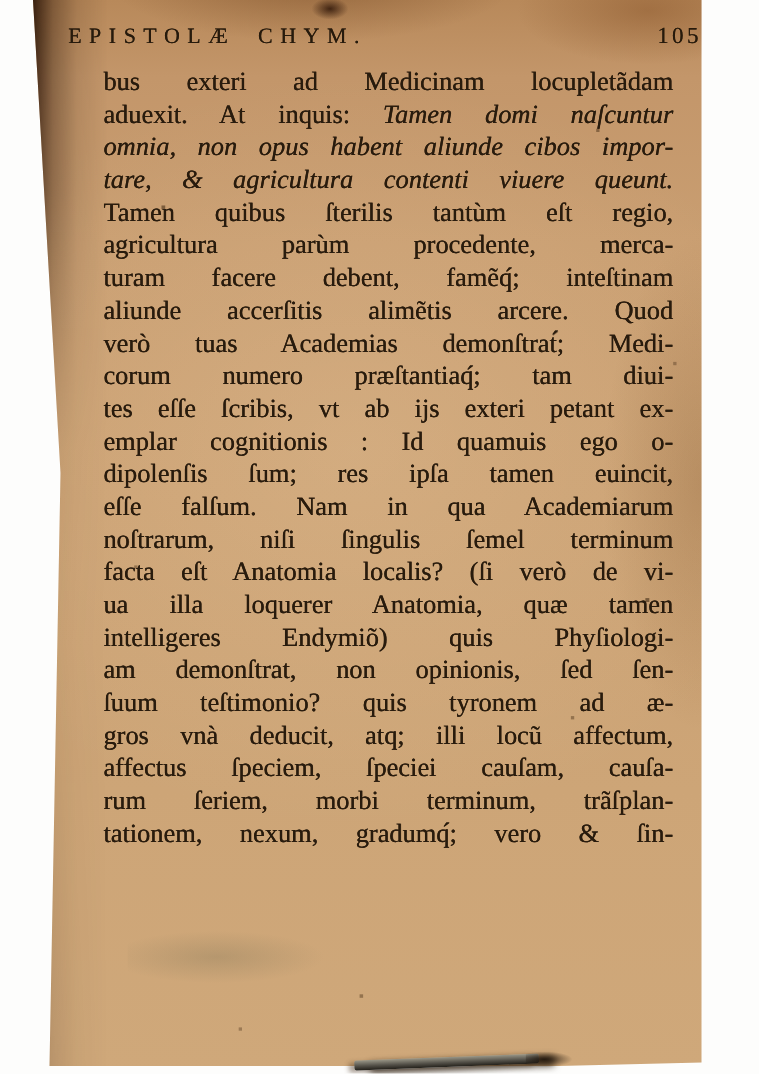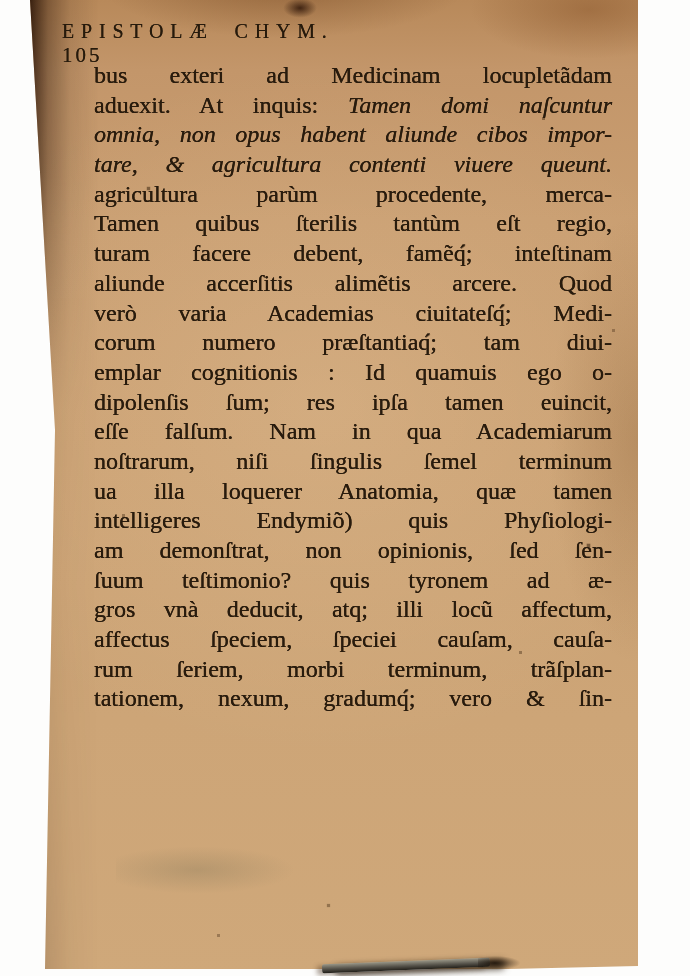--- a/index.html
+++ b/index.html
@@ -48,24 +48,23 @@
     background:linear-gradient(180deg,#9a9788 0%,#55524a 55%,#23201a 100%);
     box-shadow:14px 3px 7px rgba(45,32,18,0.75), -5px 2px 5px rgba(70,46,24,0.45);
   }
   .artifact-shadow{
     position:absolute;left:478px;top:956px;width:42px;height:14px;
     background:radial-gradient(ellipse at 40% 50%, rgba(25,16,8,0.85), transparent 72%);
   }
   
   .header{
     position:absolute;left:0;top:20px;width:100%;
-    display:flex;justify-content:space-between;align-items:baseline;
+    display:flex;justify-content:space-between;align-items:baseline;gap:52px;
     padding-left:34px;box-sizing:border-box;
     color:#261a0c;
-    flex-direction:column;
   }
   .title{
     font-size:20px;letter-spacing:0.34em;word-spacing:0.45em;
     text-transform:uppercase;
     text-shadow:0 0 0.6px rgba(38,26,12,0.9);
     white-space:nowrap;
   }
   .pagenum{
     font-size:21px;letter-spacing:3px;
     text-shadow:0 0 0.6px rgba(38,26,12,0.9);
@@ -94,30 +93,32 @@
   <div class="header">
     <div class="title">Epistolæ Chym.</div>
     <div class="pagenum">105</div>
   </div>
 
   <div class="text">
       <div class="line"><span>bus exteri ad Medicinam locupletãdam</span></div>
       <div class="line"><span>aduexit. At inquis: </span><span class="it">Tamen domi naſcuntur</span></div>
       <div class="line"><span class="it">omnia, non opus habent aliunde cibos impor-</span></div>
       <div class="line"><span class="it">tare, &amp; agricultura contenti viuere queunt.</span></div>
+      <div class="line"><span>Tamen quibus ſterilis tantùm eſt regio,</span></div>
       <div class="line"><span>agricultura parùm procedente, merca-</span></div>
-      <div class="line"><span>Tamen quibus ſterilis tantùm eſt regio,</span></div>
       <div class="line"><span>turam facere debent, famẽq́; inteſtinam</span></div>
       <div class="line"><span>aliunde accerſitis alimẽtis arcere. Quod</span></div>
-      <div class="line"><span>verò varia Academias ciuitateſq́; Medi-</span></div>
+      <div class="line"><span>verò tuas Academias demonſtrat́; Medi-</span></div>
       <div class="line"><span>corum numero præſtantiaq́; tam diui-</span></div>
+      <div class="line"><span>tes eſſe ſcribis, vt ab ijs exteri petant ex-</span></div>
       <div class="line"><span>emplar cognitionis : Id quamuis ego o-</span></div>
       <div class="line"><span>dipolenſis ſum; res ipſa tamen euincit,</span></div>
       <div class="line"><span>eſſe falſum. Nam in qua Academiarum</span></div>
       <div class="line"><span>noſtrarum, niſi ſingulis ſemel terminum</span></div>
+      <div class="line"><span>facta eſt Anatomia localis? (ſi verò de vi-</span></div>
       <div class="line"><span>ua illa loquerer Anatomia, quæ tamen</span></div>
       <div class="line"><span>intelligeres Endymiõ) quis Phyſiologi-</span></div>
       <div class="line"><span>am demonſtrat, non opinionis, ſed ſen-</span></div>
       <div class="line"><span>ſuum teſtimonio? quis tyronem ad æ-</span></div>
       <div class="line"><span>gros vnà deducit, atq; illi locũ affectum,</span></div>
       <div class="line"><span>affectus ſpeciem, ſpeciei cauſam, cauſa-</span></div>
       <div class="line"><span>rum ſeriem, morbi terminum, trãſplan-</span></div>
       <div class="line"><span>tationem, nexum, gradumq́; vero &amp; ſin-</span></div>
     </div>
 </div>

